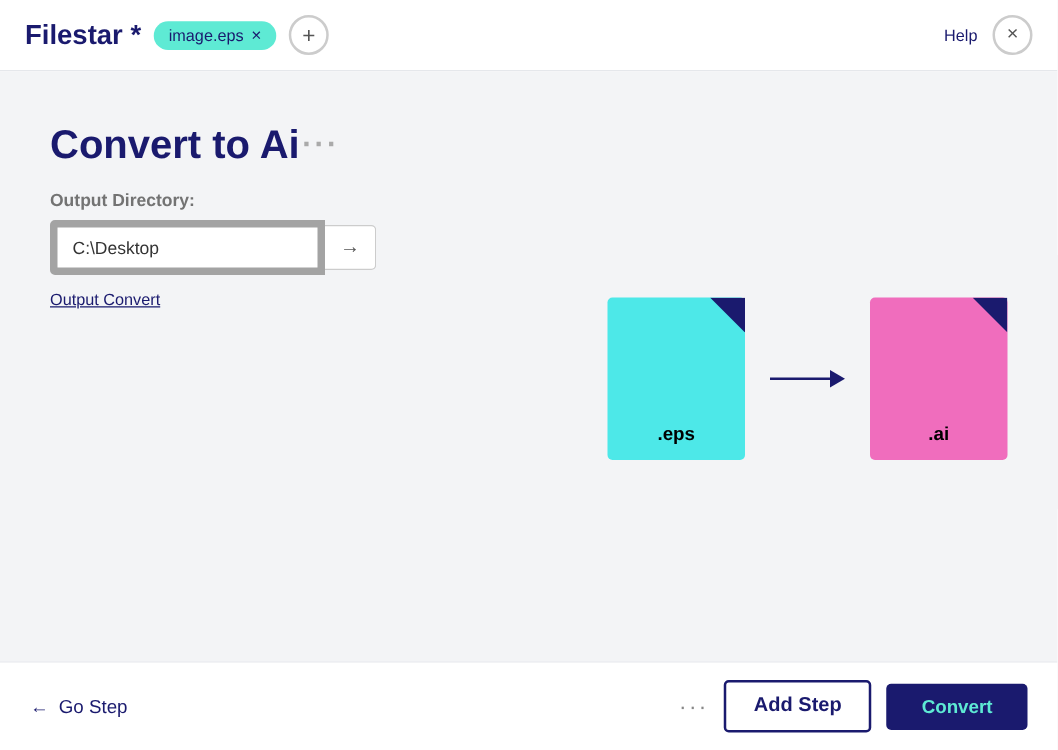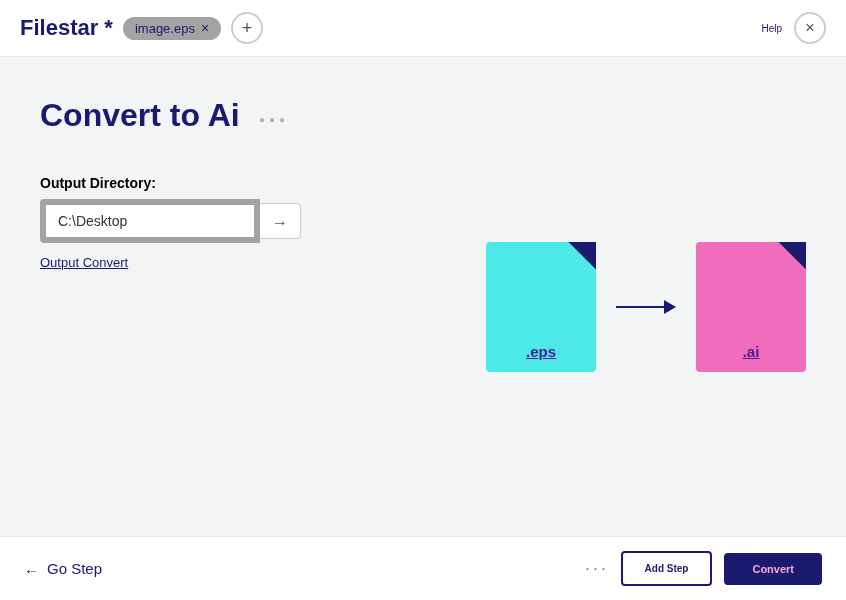--- a/index.html
+++ b/index.html
@@ -34,21 +34,21 @@
     .app-title {
       font-size: 22px;
       font-weight: 700;
       color: #1a1a6e;
     }
 
     .file-tag {
       display: flex;
       align-items: flex-start;
       gap: 6px;
-      background: #a3a3a3;
+      background: #5eead4;
       border-radius: 20px;
       padding: 4px 12px;
       font-size: 13px;
       color: #1a1a6e;
       font-weight: 500;
     }
 
     .file-tag-close {
       cursor: pointer;
       font-size: 14px;
@@ -70,21 +70,21 @@
       color: #555;
     }
 
     .header-right {
       display: flex;
       align-items: center;
       gap: 12px;
     }
 
     .help-link {
-      font-size: 10px;
+      font-size: 13px;
       color: #1a1a6e;
       cursor: pointer;
       text-decoration: none;
     }
 
     .close-btn {
       width: 32px;
       height: 32px;
       border-radius: 50%;
       border: 2px solid #ccc;
@@ -110,36 +110,36 @@
     .left-panel {
       flex: 1;
       display: flex;
       flex-direction: column;
     }
 
     .page-title {
       font-size: 32px;
       font-weight: 700;
       color: #1a1a6e;
-      margin-bottom: 41px;
-      display: flex;
-      align-items: flex-end;
-      gap: 19px;
+      margin-bottom: 18px;
+      display: flex;
+      align-items: center;
+      gap: 2px;
     }
 
     .title-dots {
       font-size: 24px;
       color: #aaa;
       letter-spacing: 2px;
     }
 
     .output-label {
       font-size: 14px;
       font-weight: 600;
-      color: #000000;
+      color: #737373;
       margin-bottom: 8px;
     }
 
     .output-dir-row {
       display: flex;
       align-items: center;
       gap: 0;
       margin-bottom: 12px;
     }
 
@@ -214,23 +214,22 @@
       right: 0;
       width: 28px;
       height: 28px;
       background: #1a1a6e;
       clip-path: polygon(100% 0, 100% 100%, 0 0);
     }
 
     .file-ext {
       font-size: 15px;
       font-weight: 600;
-      color: #4c1d95;
+      color: #000000;
       z-index: 1;
-      text-decoration: underline;
     }
 
     .arrow-container {
       display: flex;
       align-items: center;
     }
 
     
     .footer {
       display: flex;
@@ -263,31 +262,31 @@
       color: #888;
       cursor: pointer;
       letter-spacing: 2px;
     }
 
     .add-step-btn {
       padding: 10px 22px;
       border: 2px solid #1a1a6e;
       background: #fff;
       color: #1a1a6e;
-      font-size: 10px;
+      font-size: 16px;
       font-weight: 600;
       border-radius: 4px;
       cursor: pointer;
     }
 
     .convert-btn {
       padding: 10px 28px;
       background: #1a1a6e;
-      color: #f9a8d4;
-      font-size: 11px;
+      color: #5eead4;
+      font-size: 15px;
       font-weight: 700;
       border: none;
       border-radius: 4px;
       cursor: pointer;
     }
   </style>
 </head>
 <body>
 
 <div class="header">

